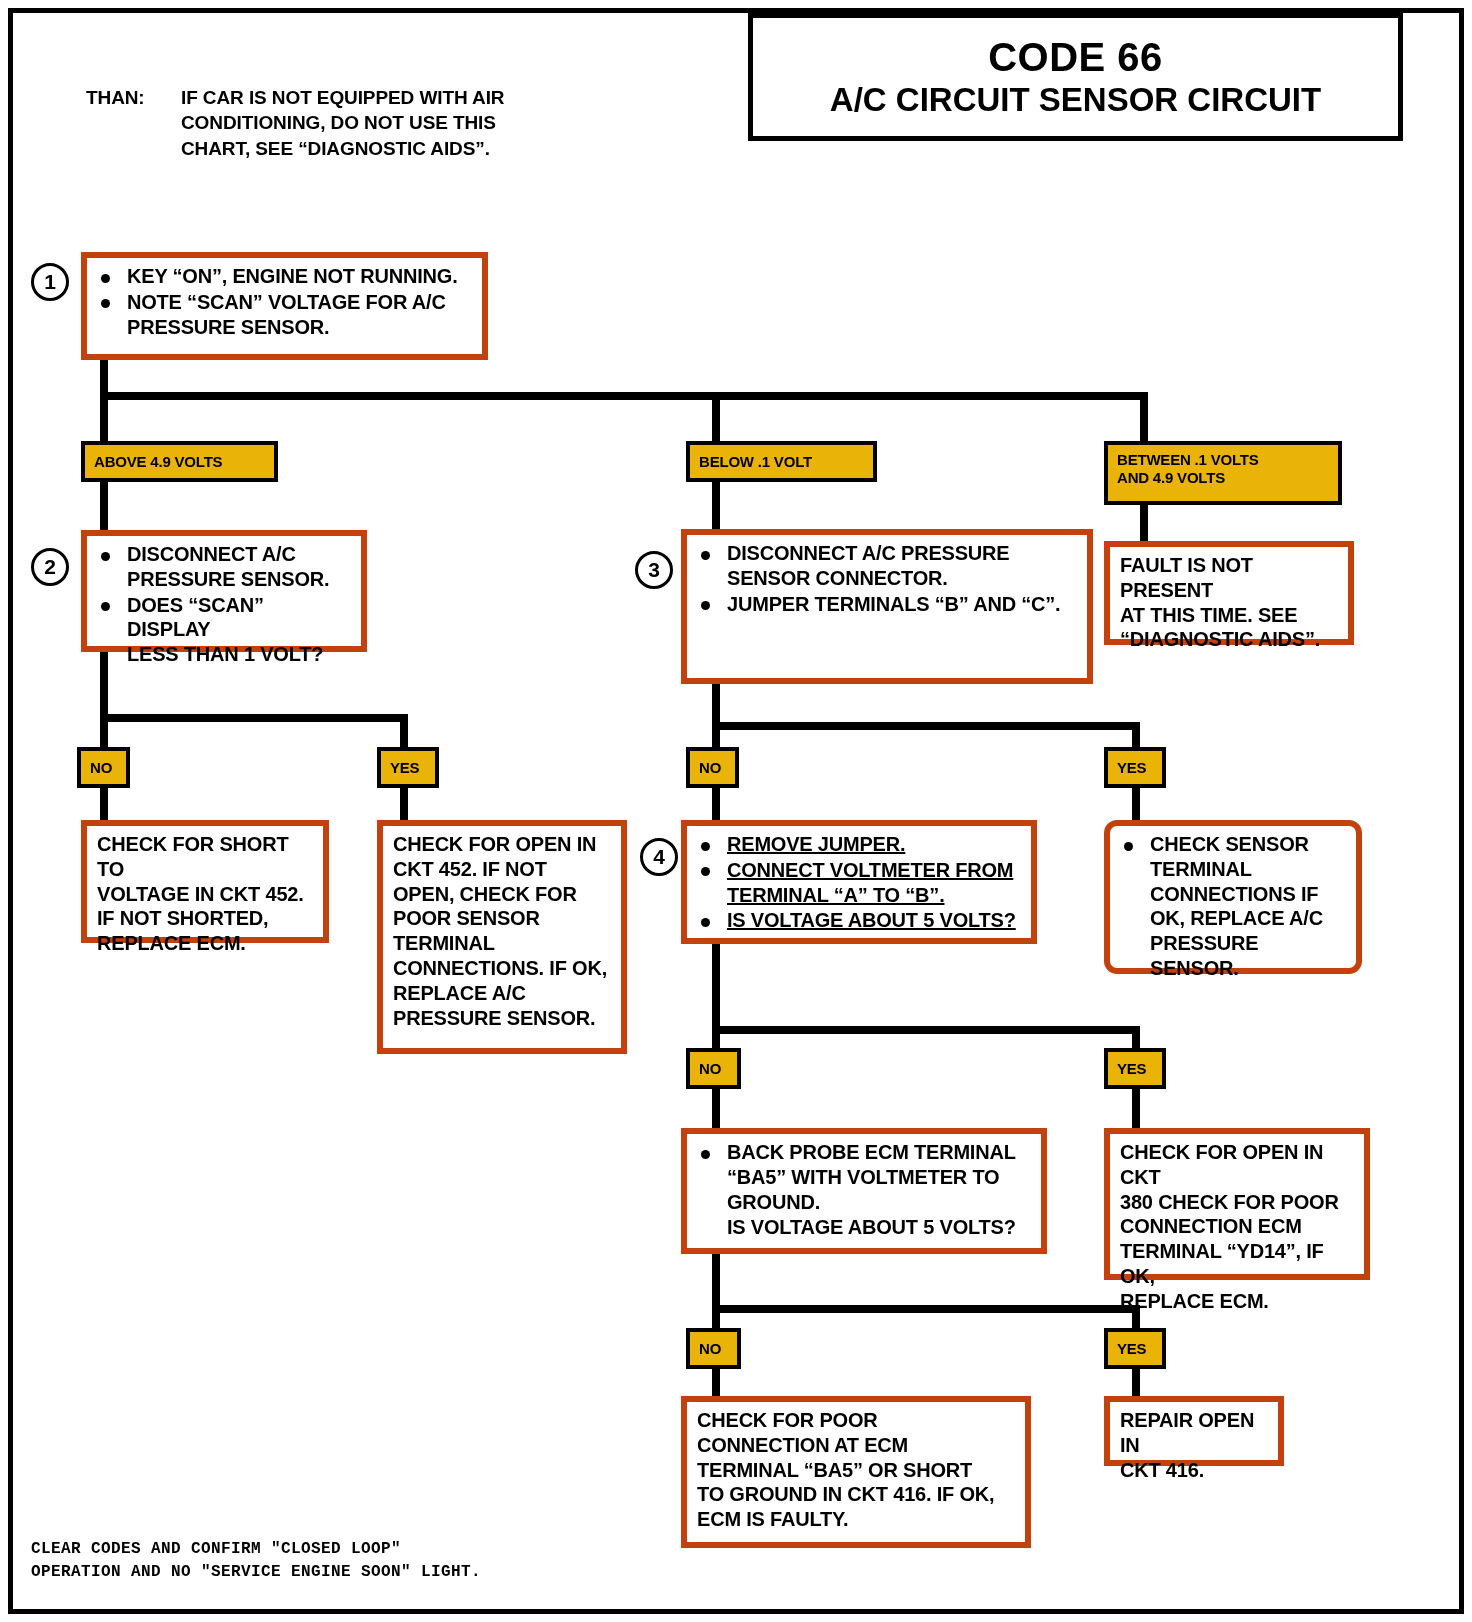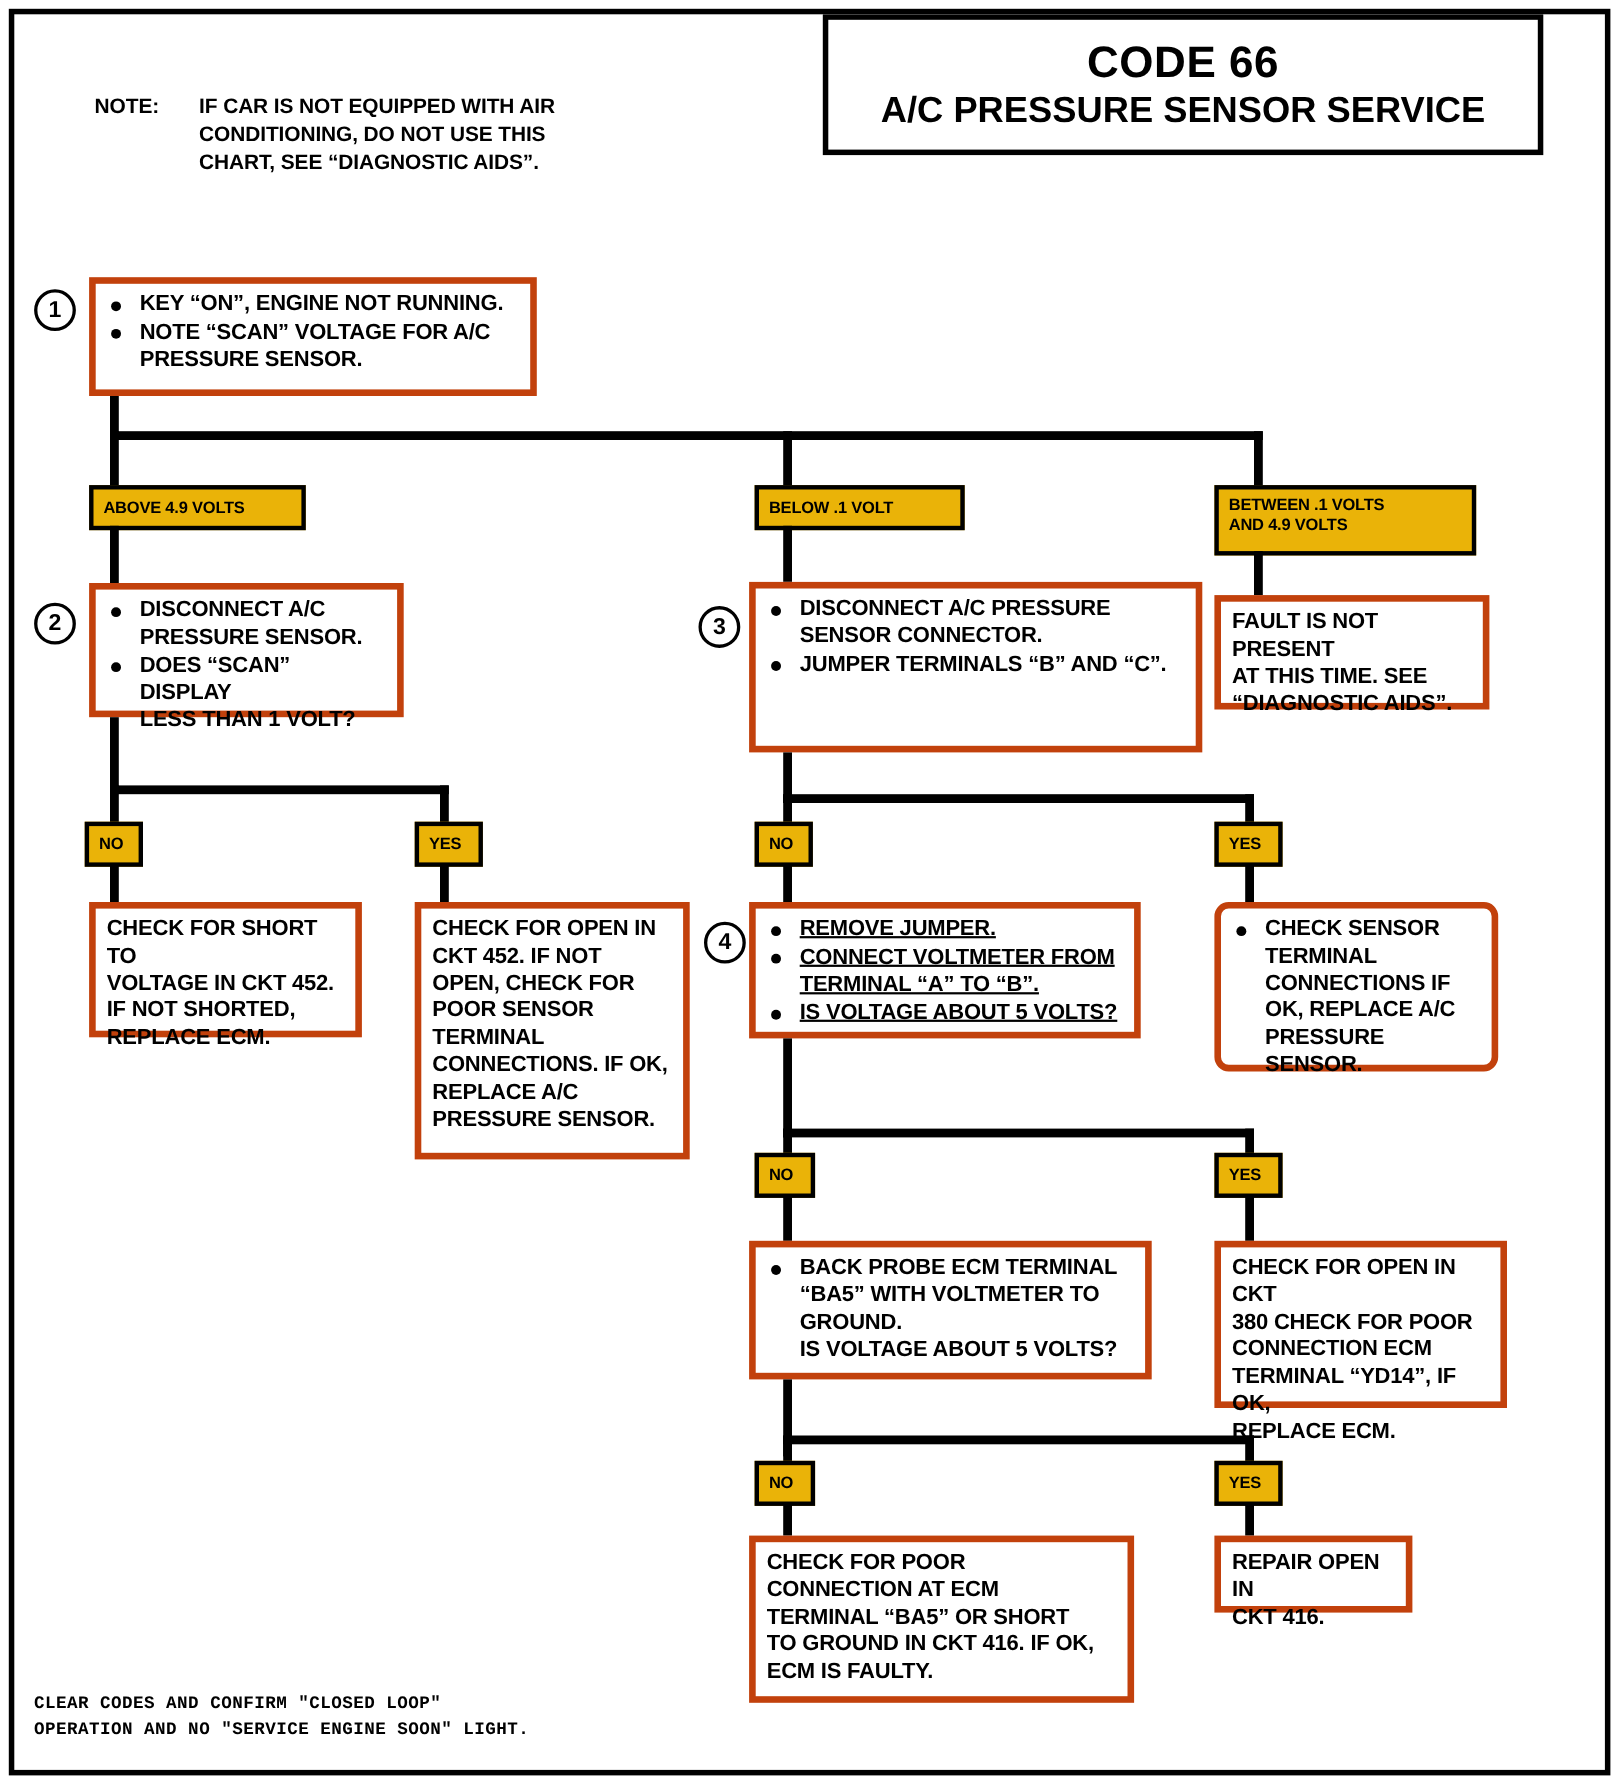--- a/index.html
+++ b/index.html
@@ -146,24 +146,24 @@
 </style>
 </head>
 <body>
 
 <div id="page">
 
   <div class="page-border"></div>
 
   <div class="title-box" style="left:748px; top:13px; width:655px; height:128px;">
     <div class="title-main">CODE 66</div>
-    <div class="title-sub">A/C PRESSURE SENSOR SERVICE</div>
-  </div>
-
-  <div class="note note-label" style="left:86px; top:85px;">NOTE:</div>
+    <div class="title-sub">A/C CIRCUIT SENSOR CIRCUIT</div>
+  </div>
+
+  <div class="note note-label" style="left:86px; top:85px;">THAN:</div>
   <div class="note note-body plain" style="left:181px; top:85px; width:400px;">IF CAR IS NOT EQUIPPED WITH AIR
 CONDITIONING, DO NOT USE THIS
 CHART, SEE “DIAGNOSTIC AIDS”.</div>
 
   <div class="stepnum" style="left:31px; top:263px;">1</div>
   <div class="box" style="left:81px; top:252px; width:407px; height:108px; font-size:20px;">
     <ul class="bul">
       <li>KEY “ON”, ENGINE NOT RUNNING.</li>
       <li>NOTE “SCAN” VOLTAGE FOR A/C
 PRESSURE SENSOR.</li>

